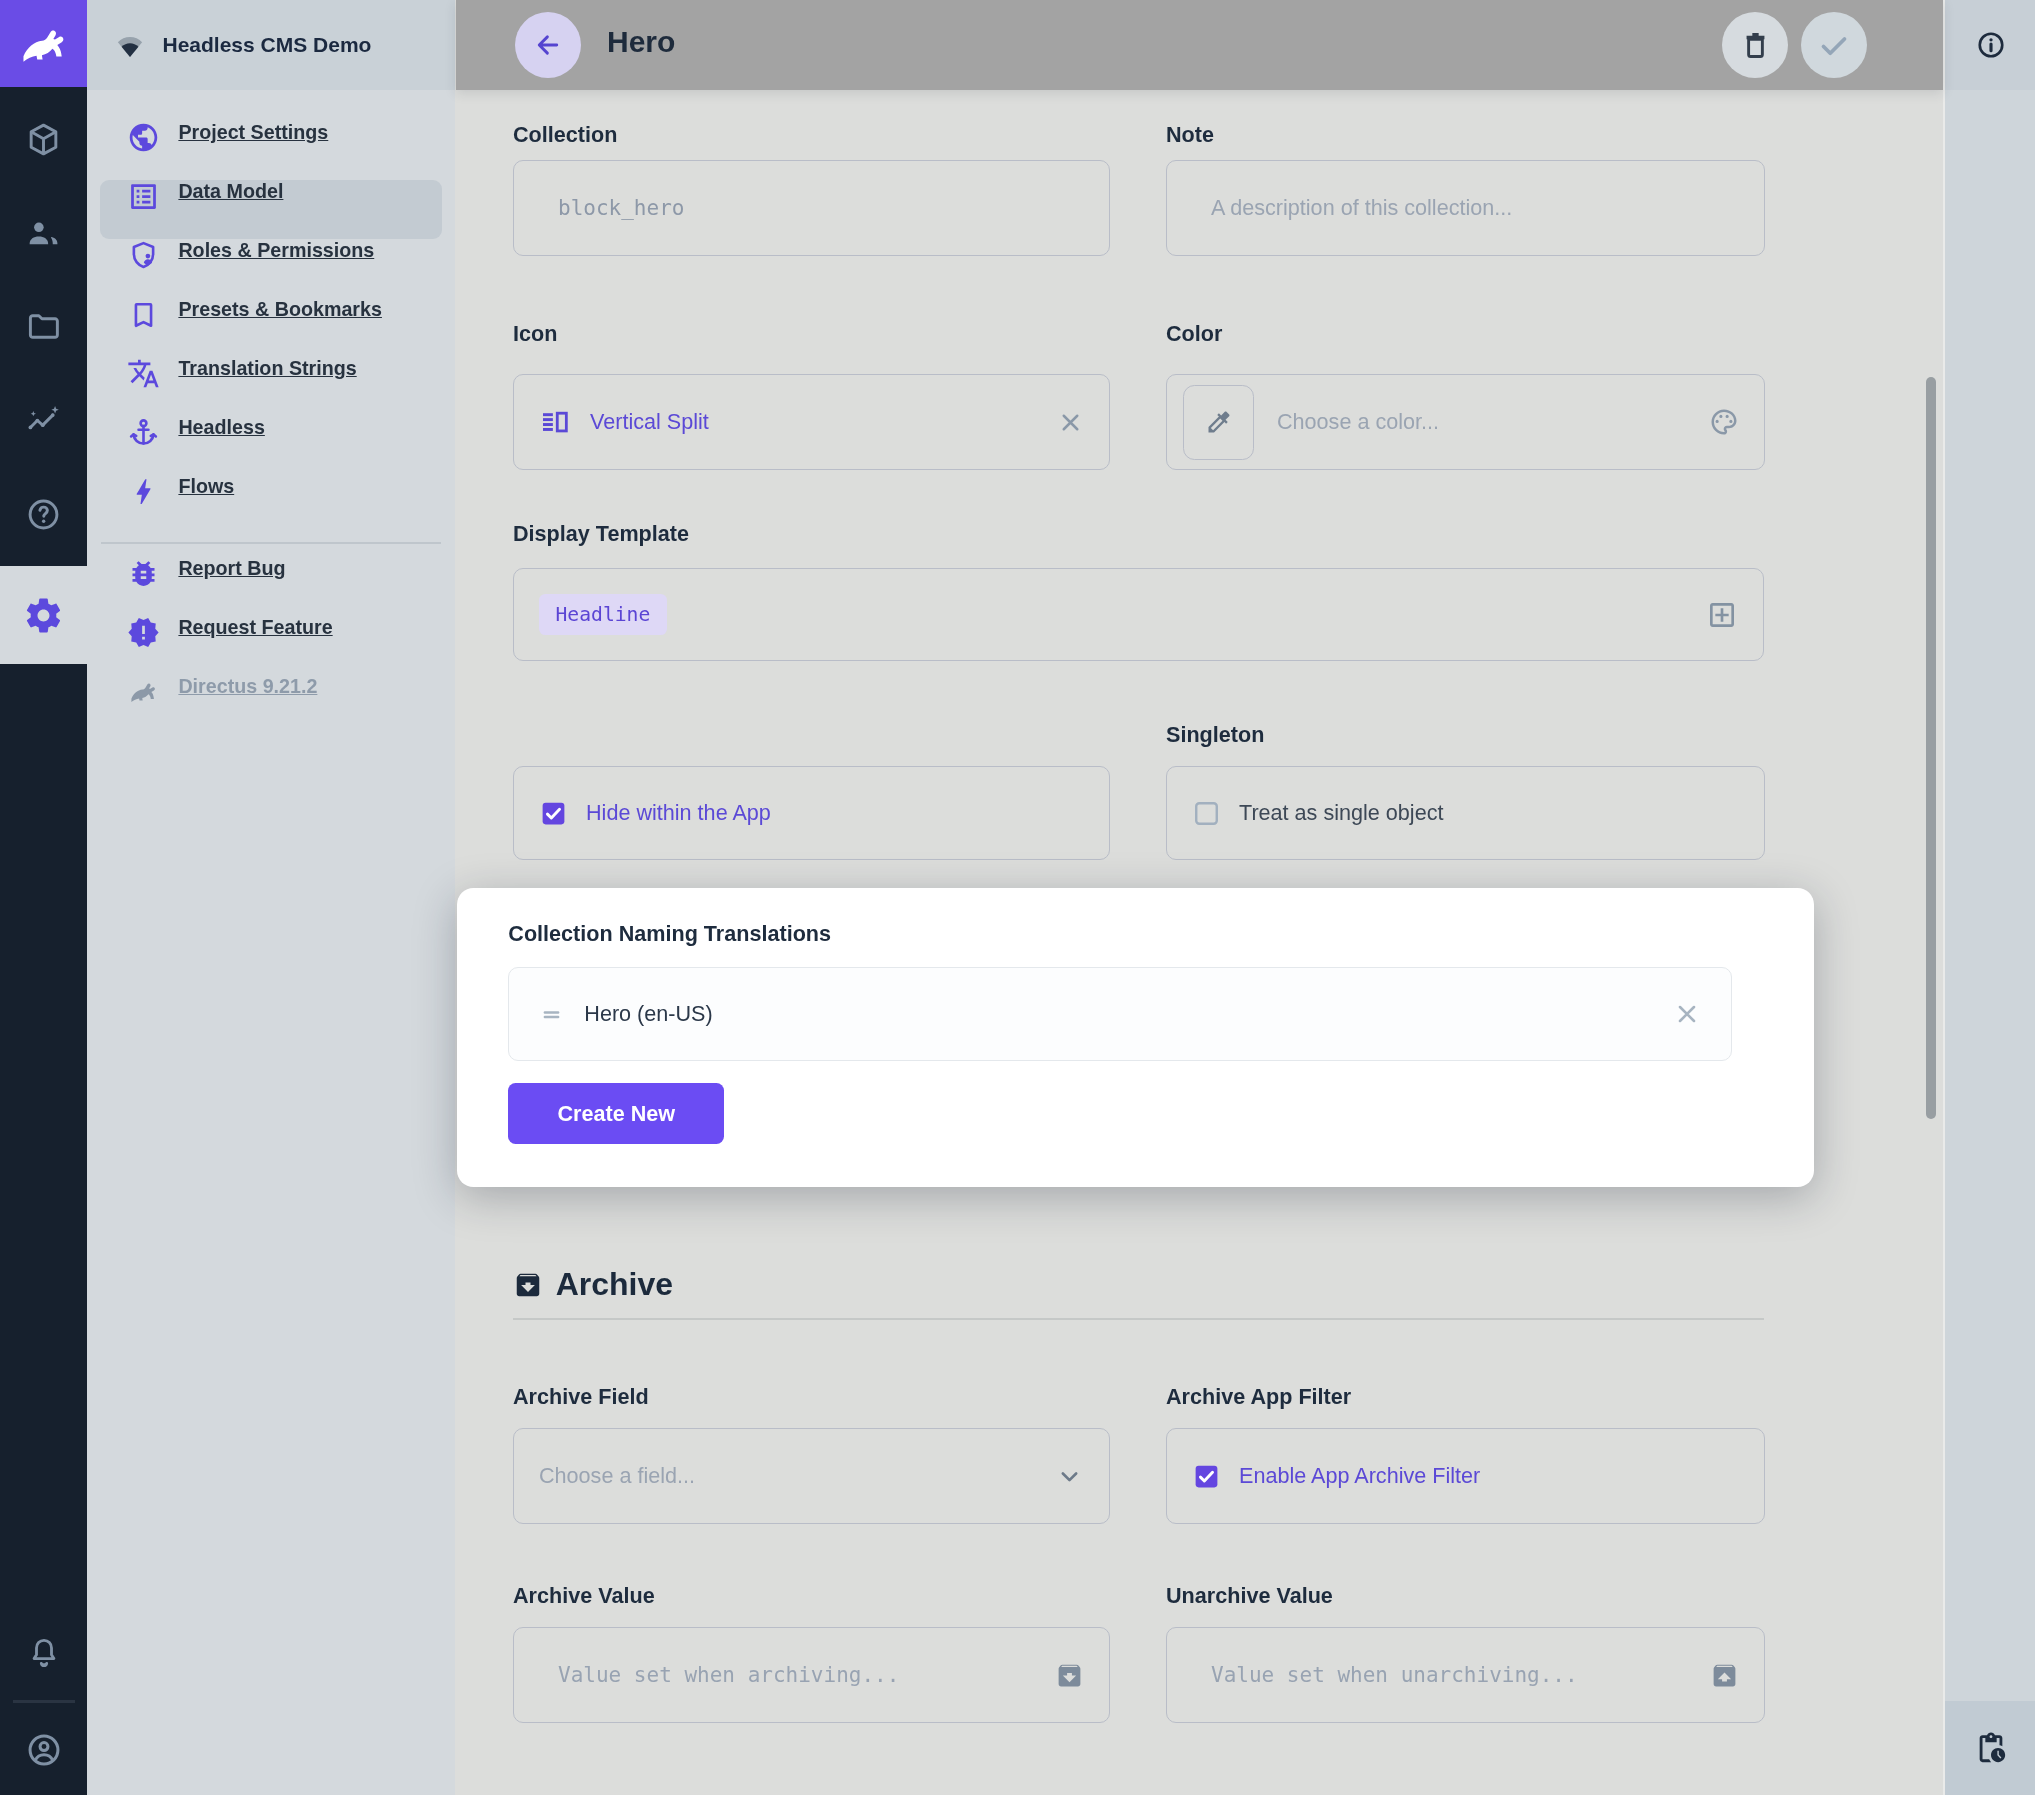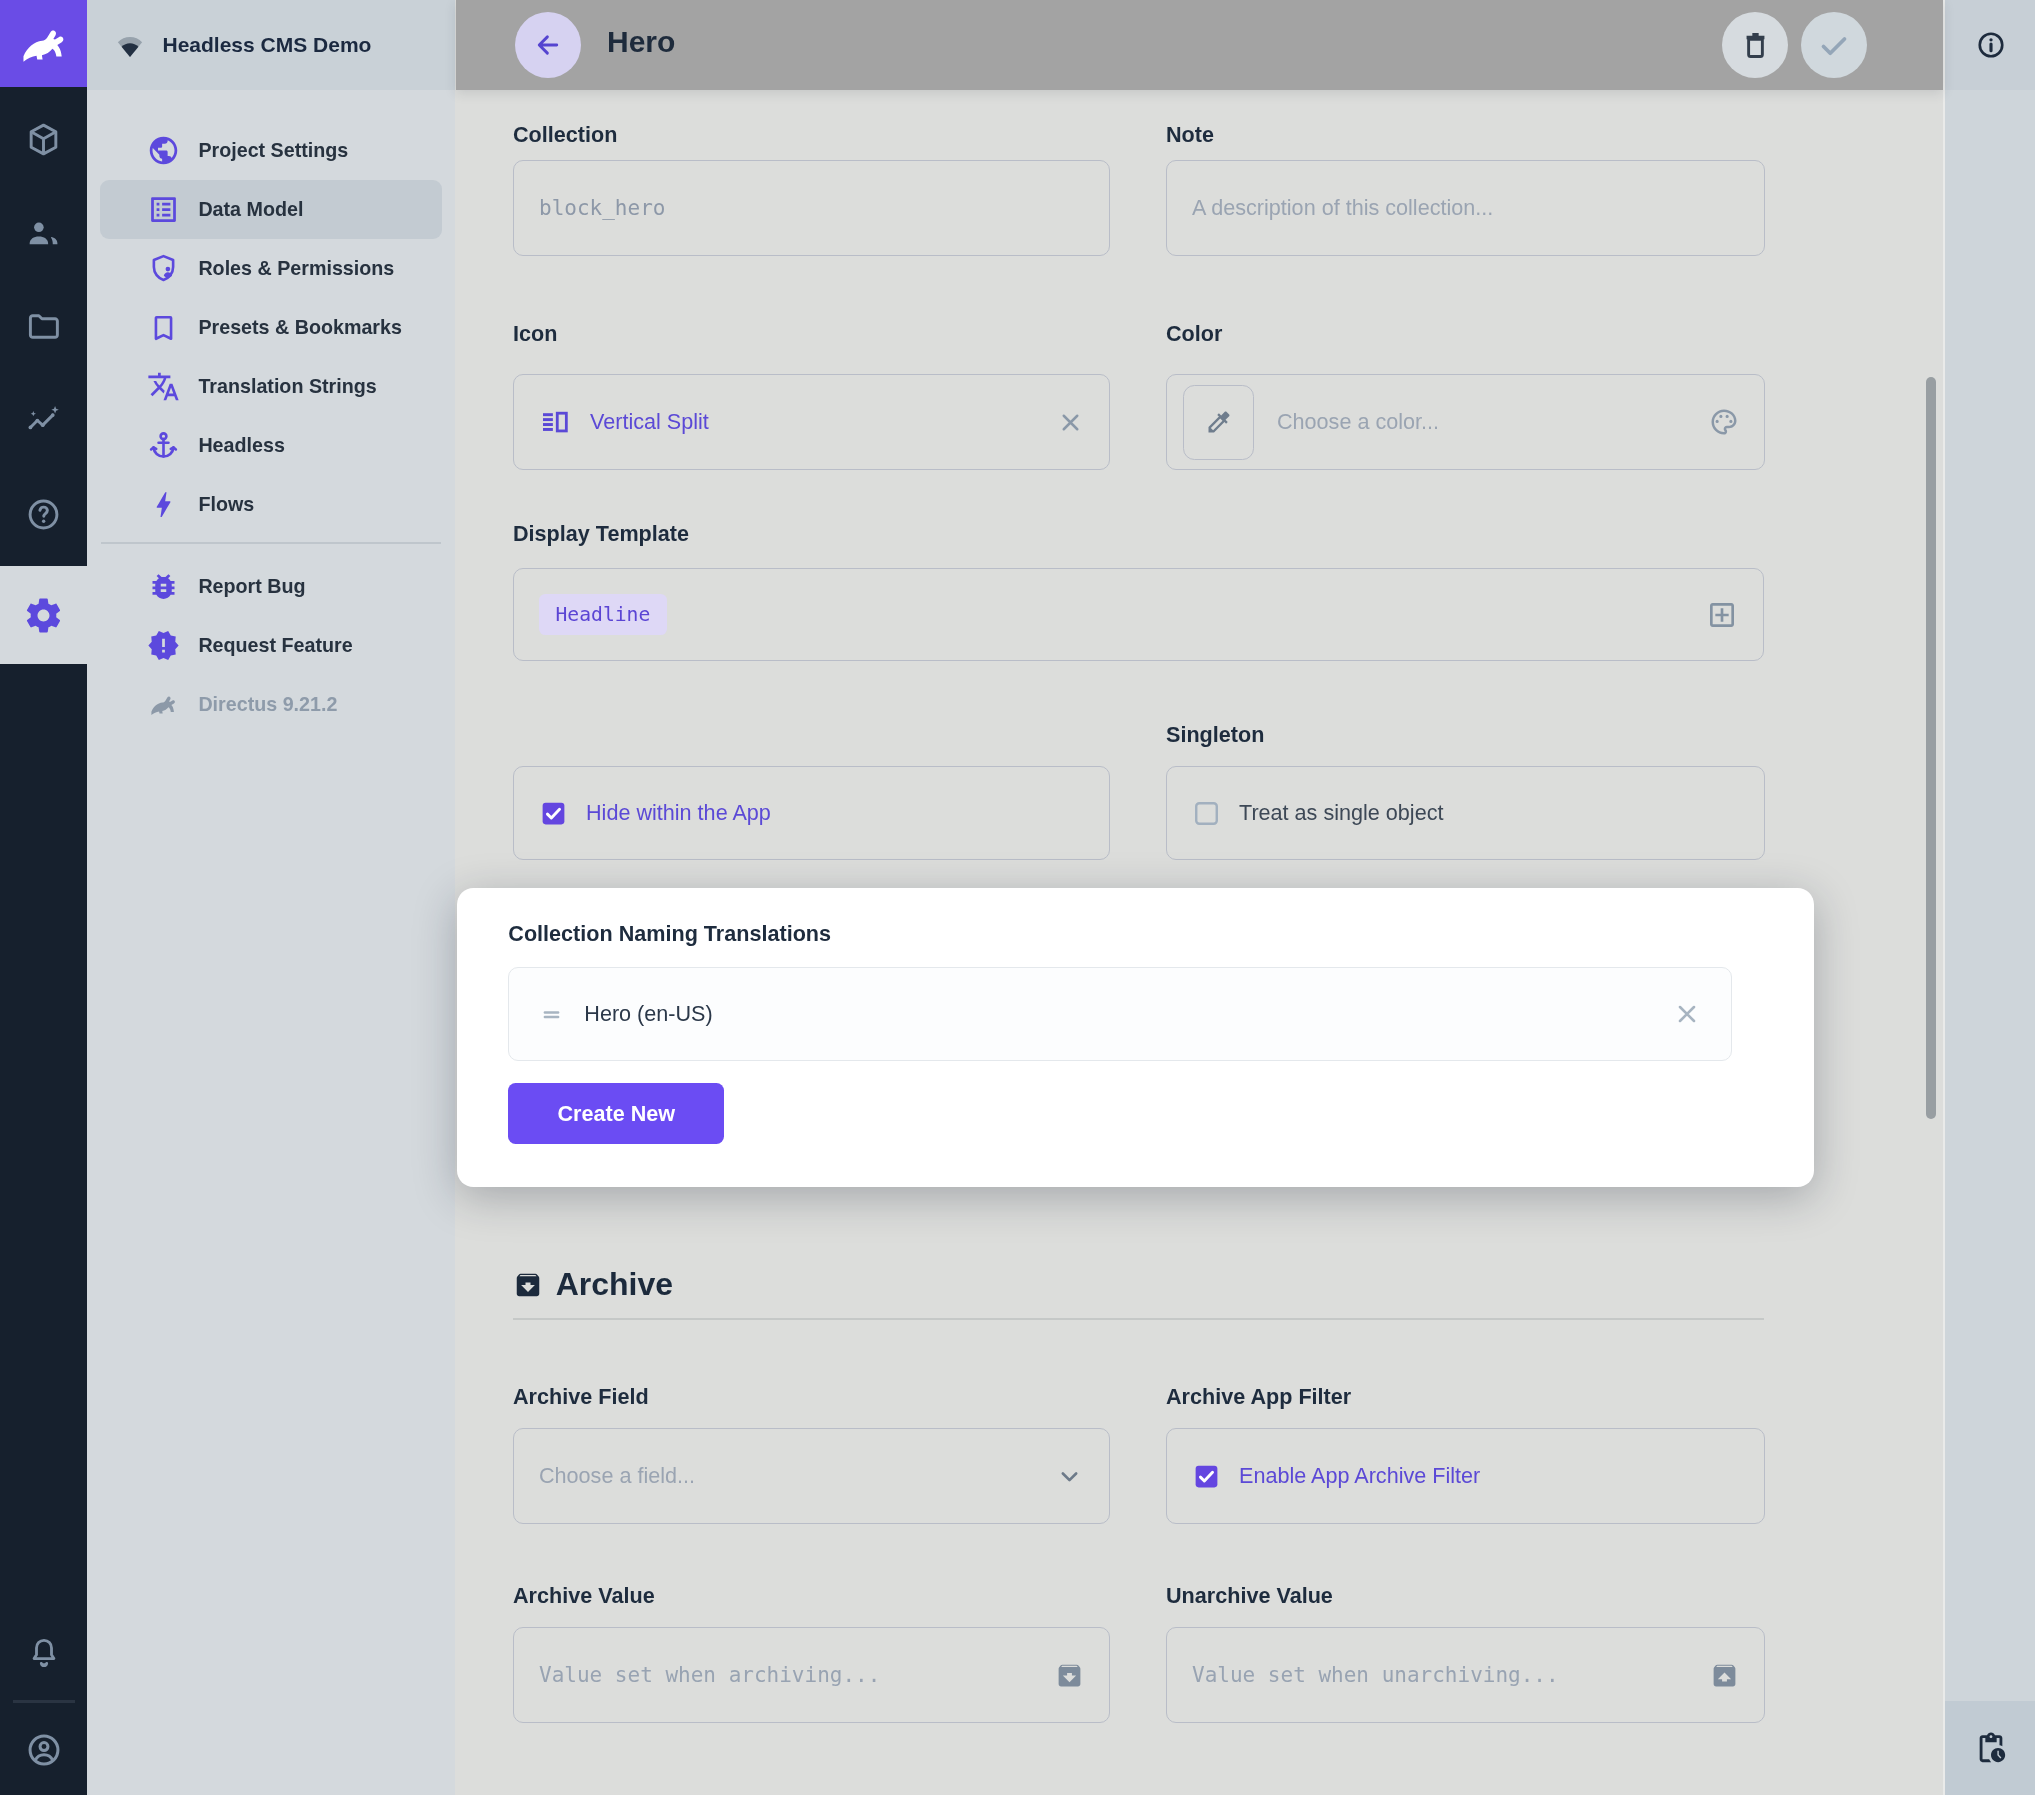--- a/index.html
+++ b/index.html
@@ -16,22 +16,22 @@
   .mod-active-band { position:absolute; left:0; top:566px; width:87px; height:98px;
                      background:#d4d9dd; display:flex; align-items:center; justify-content:center;
                      color:#5c49dd; }
   .mod-divider { position:absolute; left:12.7px; top:1700px; width:62px; height:2.5px; background:#2a3442; }
 
   
   .nav-sidebar { position:absolute; left:87px; top:0; width:368px; height:100%; background:#d4d9dd; }
   .project-header { position:absolute; left:0; top:0; width:100%; height:90px; background:#c9d1d7;
                     display:flex; align-items:center; padding-left:27px; gap:16.5px; }
   .project-header .pname { font-size:21px; font-weight:700; color:#1b2940; }
-  .nav-item { position:absolute; left:0; width:368px; height:59px; display:flex; align-items:center;
-              padding-left:60px; gap:18.4px; color:#27323f; font-size:19.7px; font-weight:600; }
+  .nav-item { position:absolute; left:0; width:368px; height:59px; display:flex; 
+              padding-left:40px; gap:18.4px; color:#27323f; font-size:19.7px; font-weight:600;text-decoration:underline; }
   .nav-item .nicon { color:#5c49dd; display:flex; }
   .nav-item.selected::before { content:""; position:absolute; left:12.7px; right:12.7px; top:0; bottom:0;
               background:#c3cbd2; border-radius:9px; }
   .nav-item > * { position:relative; }
   .nav-divider { position:absolute; left:14px; top:542px; width:340px; height:1.9px; background:#bfc6cc; }
   .nav-item.version { color:#8e9baa; }
   .nav-item.version .nicon { color:#8c99a8; }
 
   
   .main { position:absolute; left:456px; top:0; width:1487px; height:100%; background:#dcdddb; }
@@ -43,21 +43,21 @@
   .page-title { position:absolute; left:151px; top:25px; font-size:30px; font-weight:700; color:#1e2b3c; }
   .trash-btn { left:1266px; background:#d6dbdf; color:#333e4c; }
   .check-btn { left:1345px; background:#d0d8dd; color:#94a6b8; }
 
   .field-label { position:absolute; font-size:21.6px; font-weight:700; color:#1e2c3e; }
   .col-l { left:57px; width:597px; }
   .col-r { left:710px; width:599px; }
   .input-box { position:absolute; background:#dcdddb; border:1.9px solid #b9bdc8; border-radius:10px;
                display:flex; align-items:center; padding:0 25px; font-size:21.6px; color:#9aa4b2; }
   .input-box input { flex:1; min-width:0; border:none; outline:none; background:transparent;
-               font-size:21.6px; color:#3d4856; font-family:inherit; }
+               font-size:21.6px; color:#3d4856; font-family:inherit;margin-left:19px; }
   .input-box input::placeholder { color:#9aa4b2; opacity:1; }
   .mono, .mono input { font-family:"DejaVu Sans Mono", monospace; font-size:21px; }
   .mono input { color:#8d98a8; }
   .mono input::placeholder { color:#98a3b2; }
   .r1 { top:160px; height:96px; }
   .r2 { top:374px; height:96px; }
   .r3 { top:568px; height:93px; }
   .r4 { top:766px; height:94px; }
   .r5 { top:1428px; height:96px; }
   .r6 { top:1627px; height:96px; }

